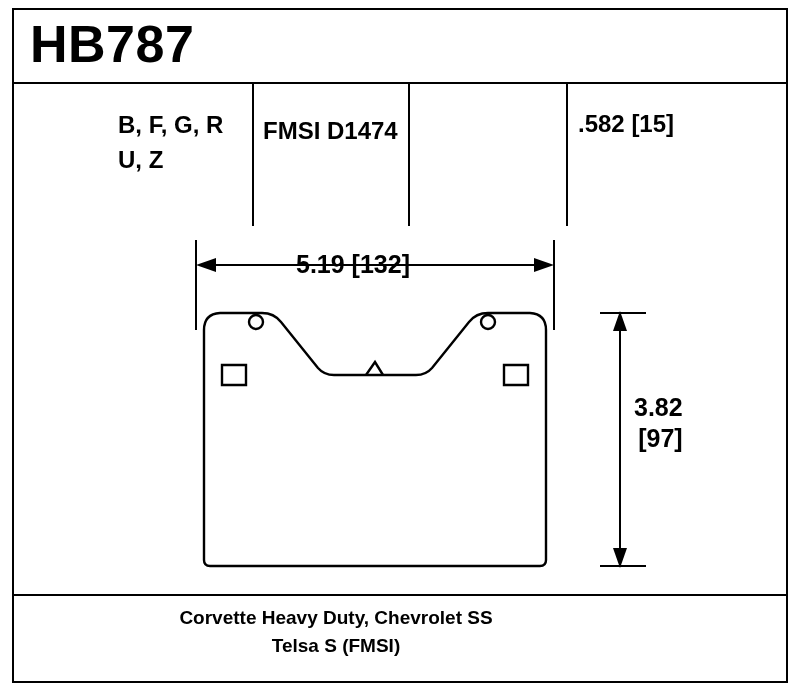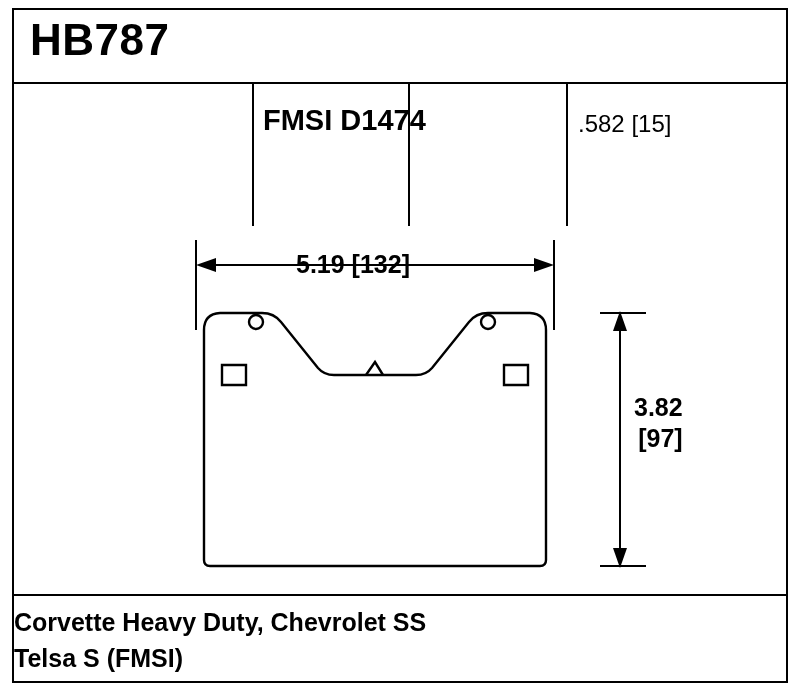--- a/index.html
+++ b/index.html
@@ -27,21 +27,21 @@
     width: 776px;
     height: 675px;
     border: 2px solid #000;
     box-sizing: border-box;
   }
   
   .part-number {
     position: absolute;
     left: 30px;
     top: 18px;
-    font-size: 44px;
+    font-size: 52px;
     font-weight: bold;
     letter-spacing: 0.5px;
     line-height: 1;
   }
   .header-rule {
     position: absolute;
     left: 14px;
     top: 82px;
     width: 772px;
     height: 2px;
@@ -53,30 +53,30 @@
     left: 118px;
     top: 108px;
     font-size: 24px;
     font-weight: bold;
     line-height: 1.45;
     white-space: pre-line;
   }
   .spec-fmsi {
     position: absolute;
     left: 263px;
-    top: 104px;
-    font-size: 29px;
+    top: 117px;
+    font-size: 24px;
     font-weight: bold;
   }
   .spec-thickness {
     position: absolute;
     left: 578px;
     top: 110px;
     font-size: 24px;
-    font-weight: normal;
+    font-weight: bold;
   }
   .vrule {
     position: absolute;
     width: 2px;
     background: #000;
   }
   
   .dim-width-label {
     position: absolute;
     left: 296px;
@@ -101,21 +101,22 @@
     top: 594px;
     width: 772px;
     height: 2px;
     background: #000;
   }
   .footer-text {
     position: absolute;
     left: 14px;
     top: 604px;
     width: 644px;
-    font-size: 25px;
+    text-align: center;
+    font-size: 19px;
     font-weight: bold;
     line-height: 1.45;
   }
   svg { display: block; }
   .svg-layer {
     position: absolute;
     left: 0;
     top: 0;
     width: 800px;
     height: 691px;
@@ -129,20 +130,22 @@
 
   <div class="frame-outer"></div>
 
   <div class="part-number">HB787</div>
   <div class="header-rule"></div>
 
   <div class="vrule" style="left:252px; top:84px; height:142px;"></div>
   <div class="vrule" style="left:408px; top:84px; height:142px;"></div>
   <div class="vrule" style="left:566px; top:84px; height:142px;"></div>
 
+  <div class="spec-compounds">B, F, G, R
+U, Z</div>
   <div class="spec-fmsi">FMSI D1474</div>
   <div class="spec-thickness">.582 [15]</div>
 
   <div class="dim-width-label">5.19 [132]</div>
   <div class="dim-height-label">3.82
 [97]</div>
 
   <svg class="svg-layer" viewBox="0 0 800 691">
     <g fill="none" stroke="#000" stroke-width="2.4">
 

